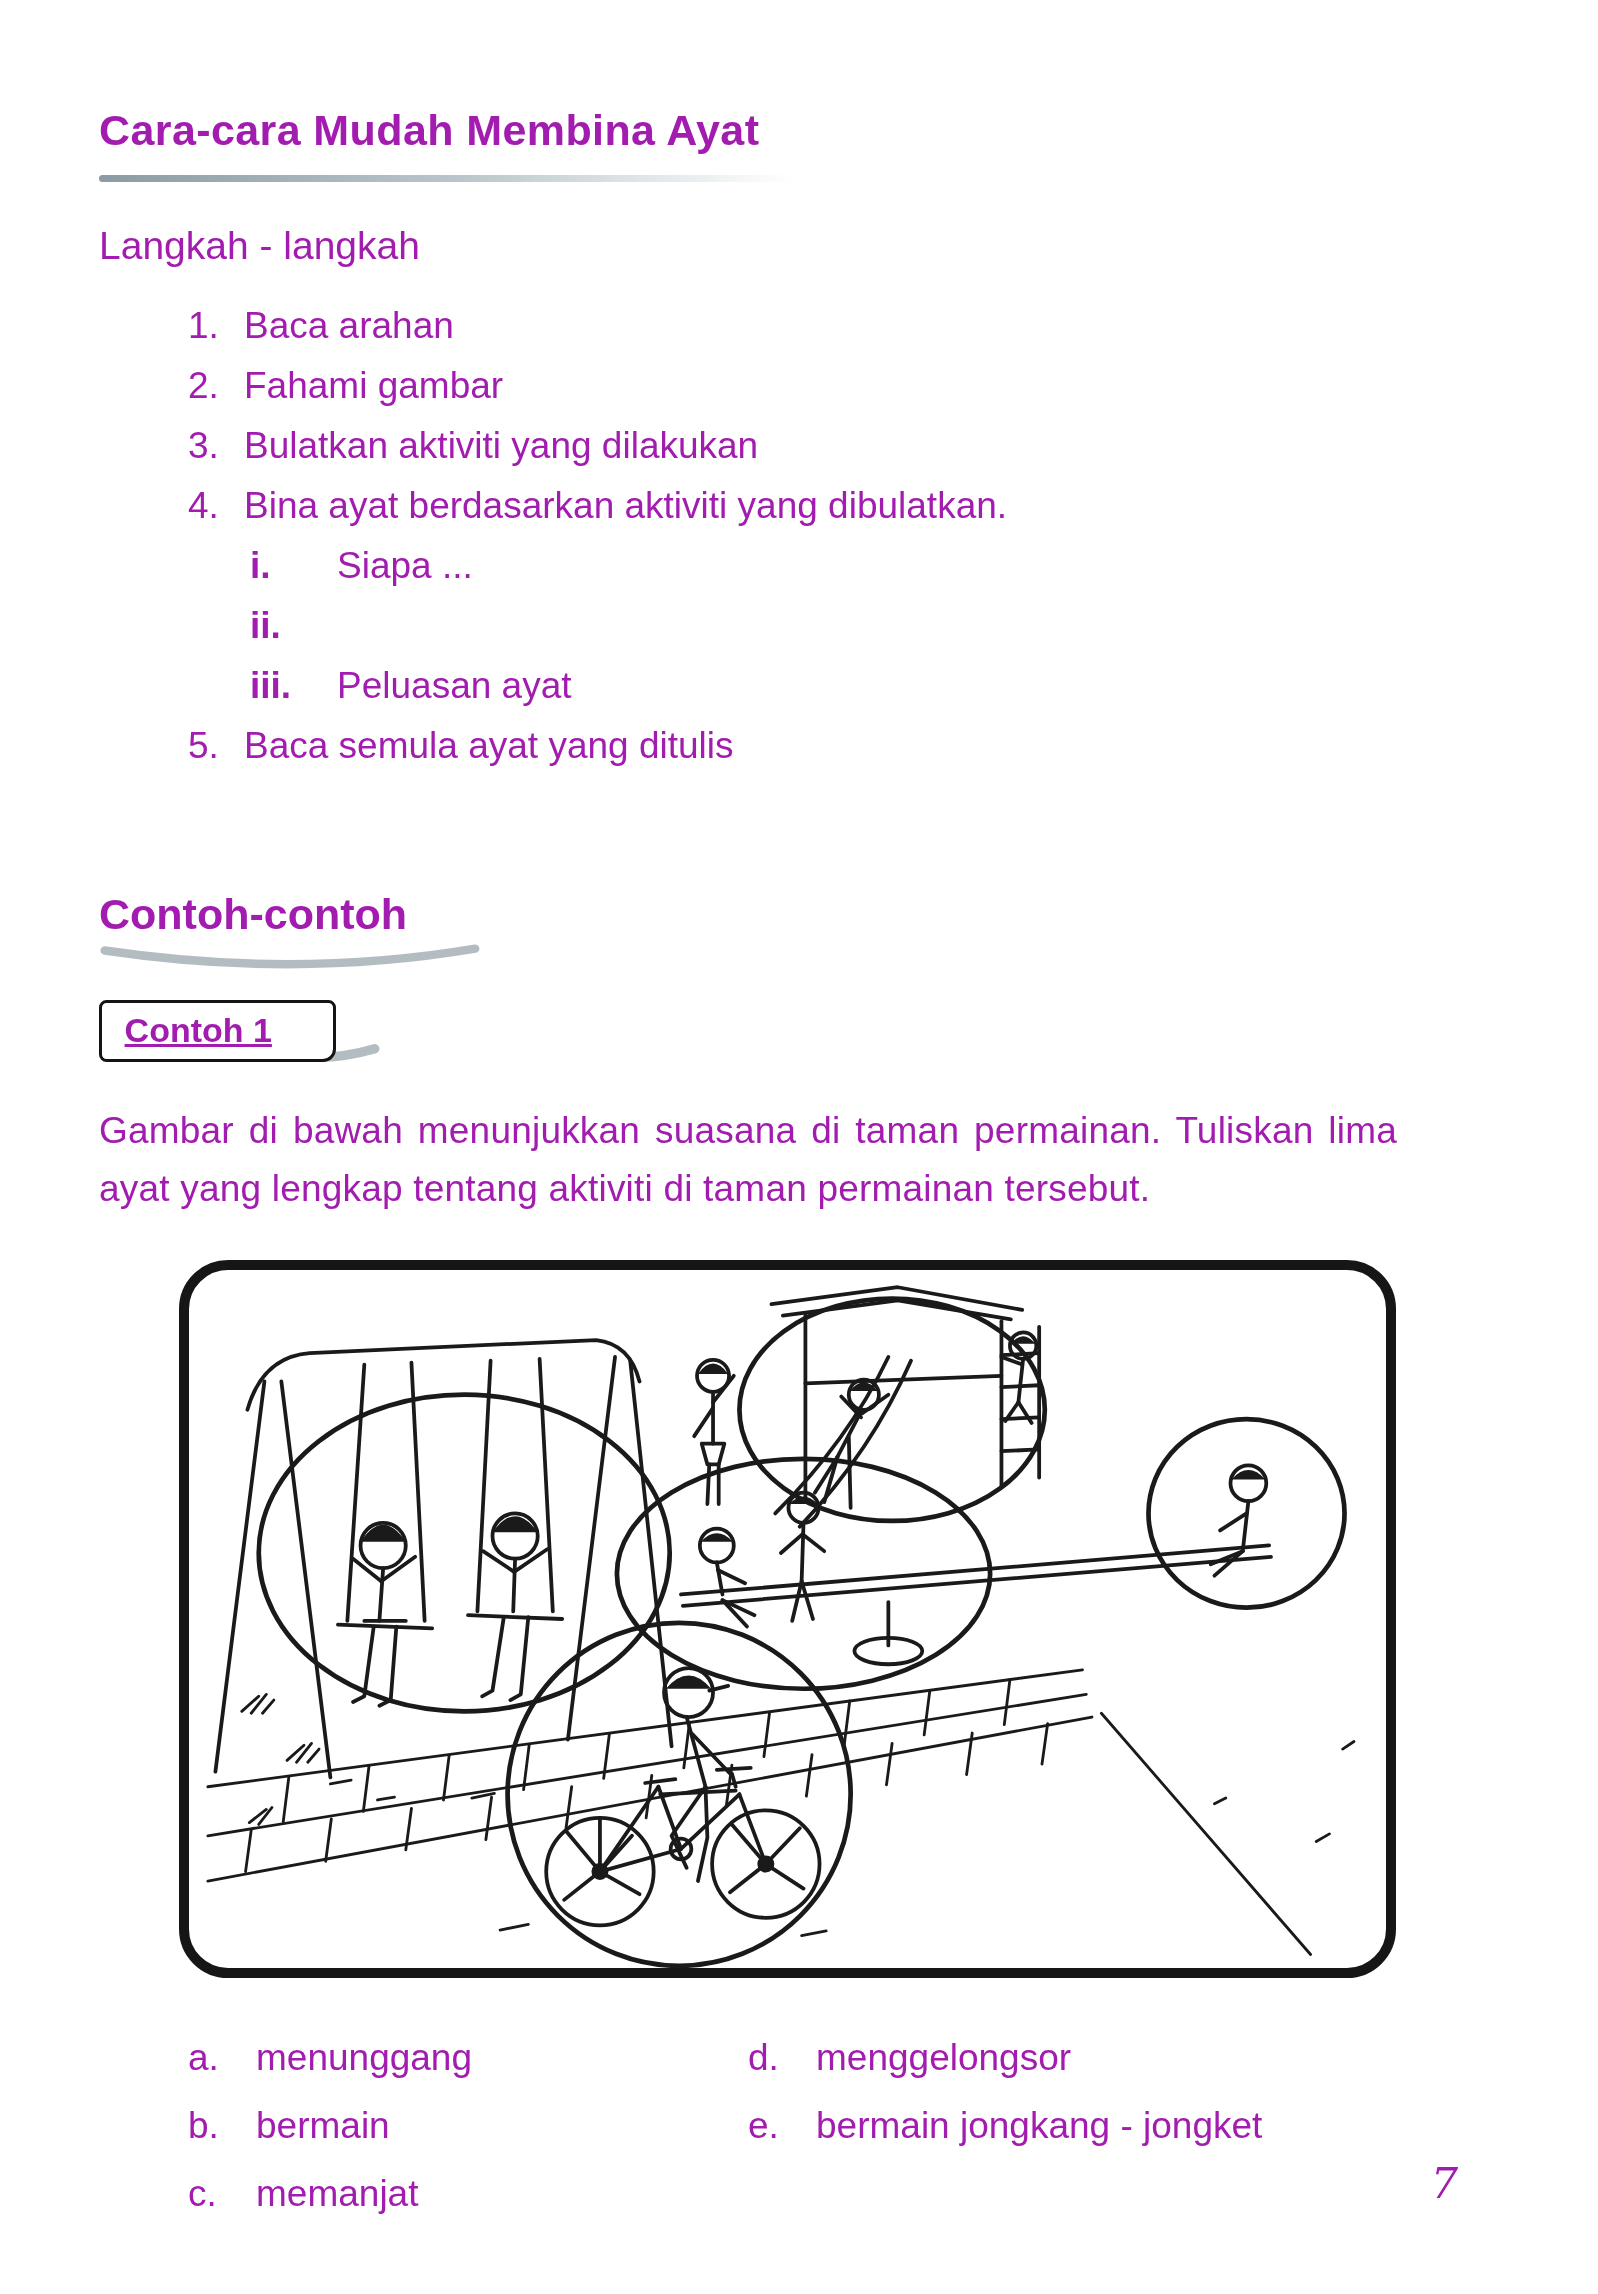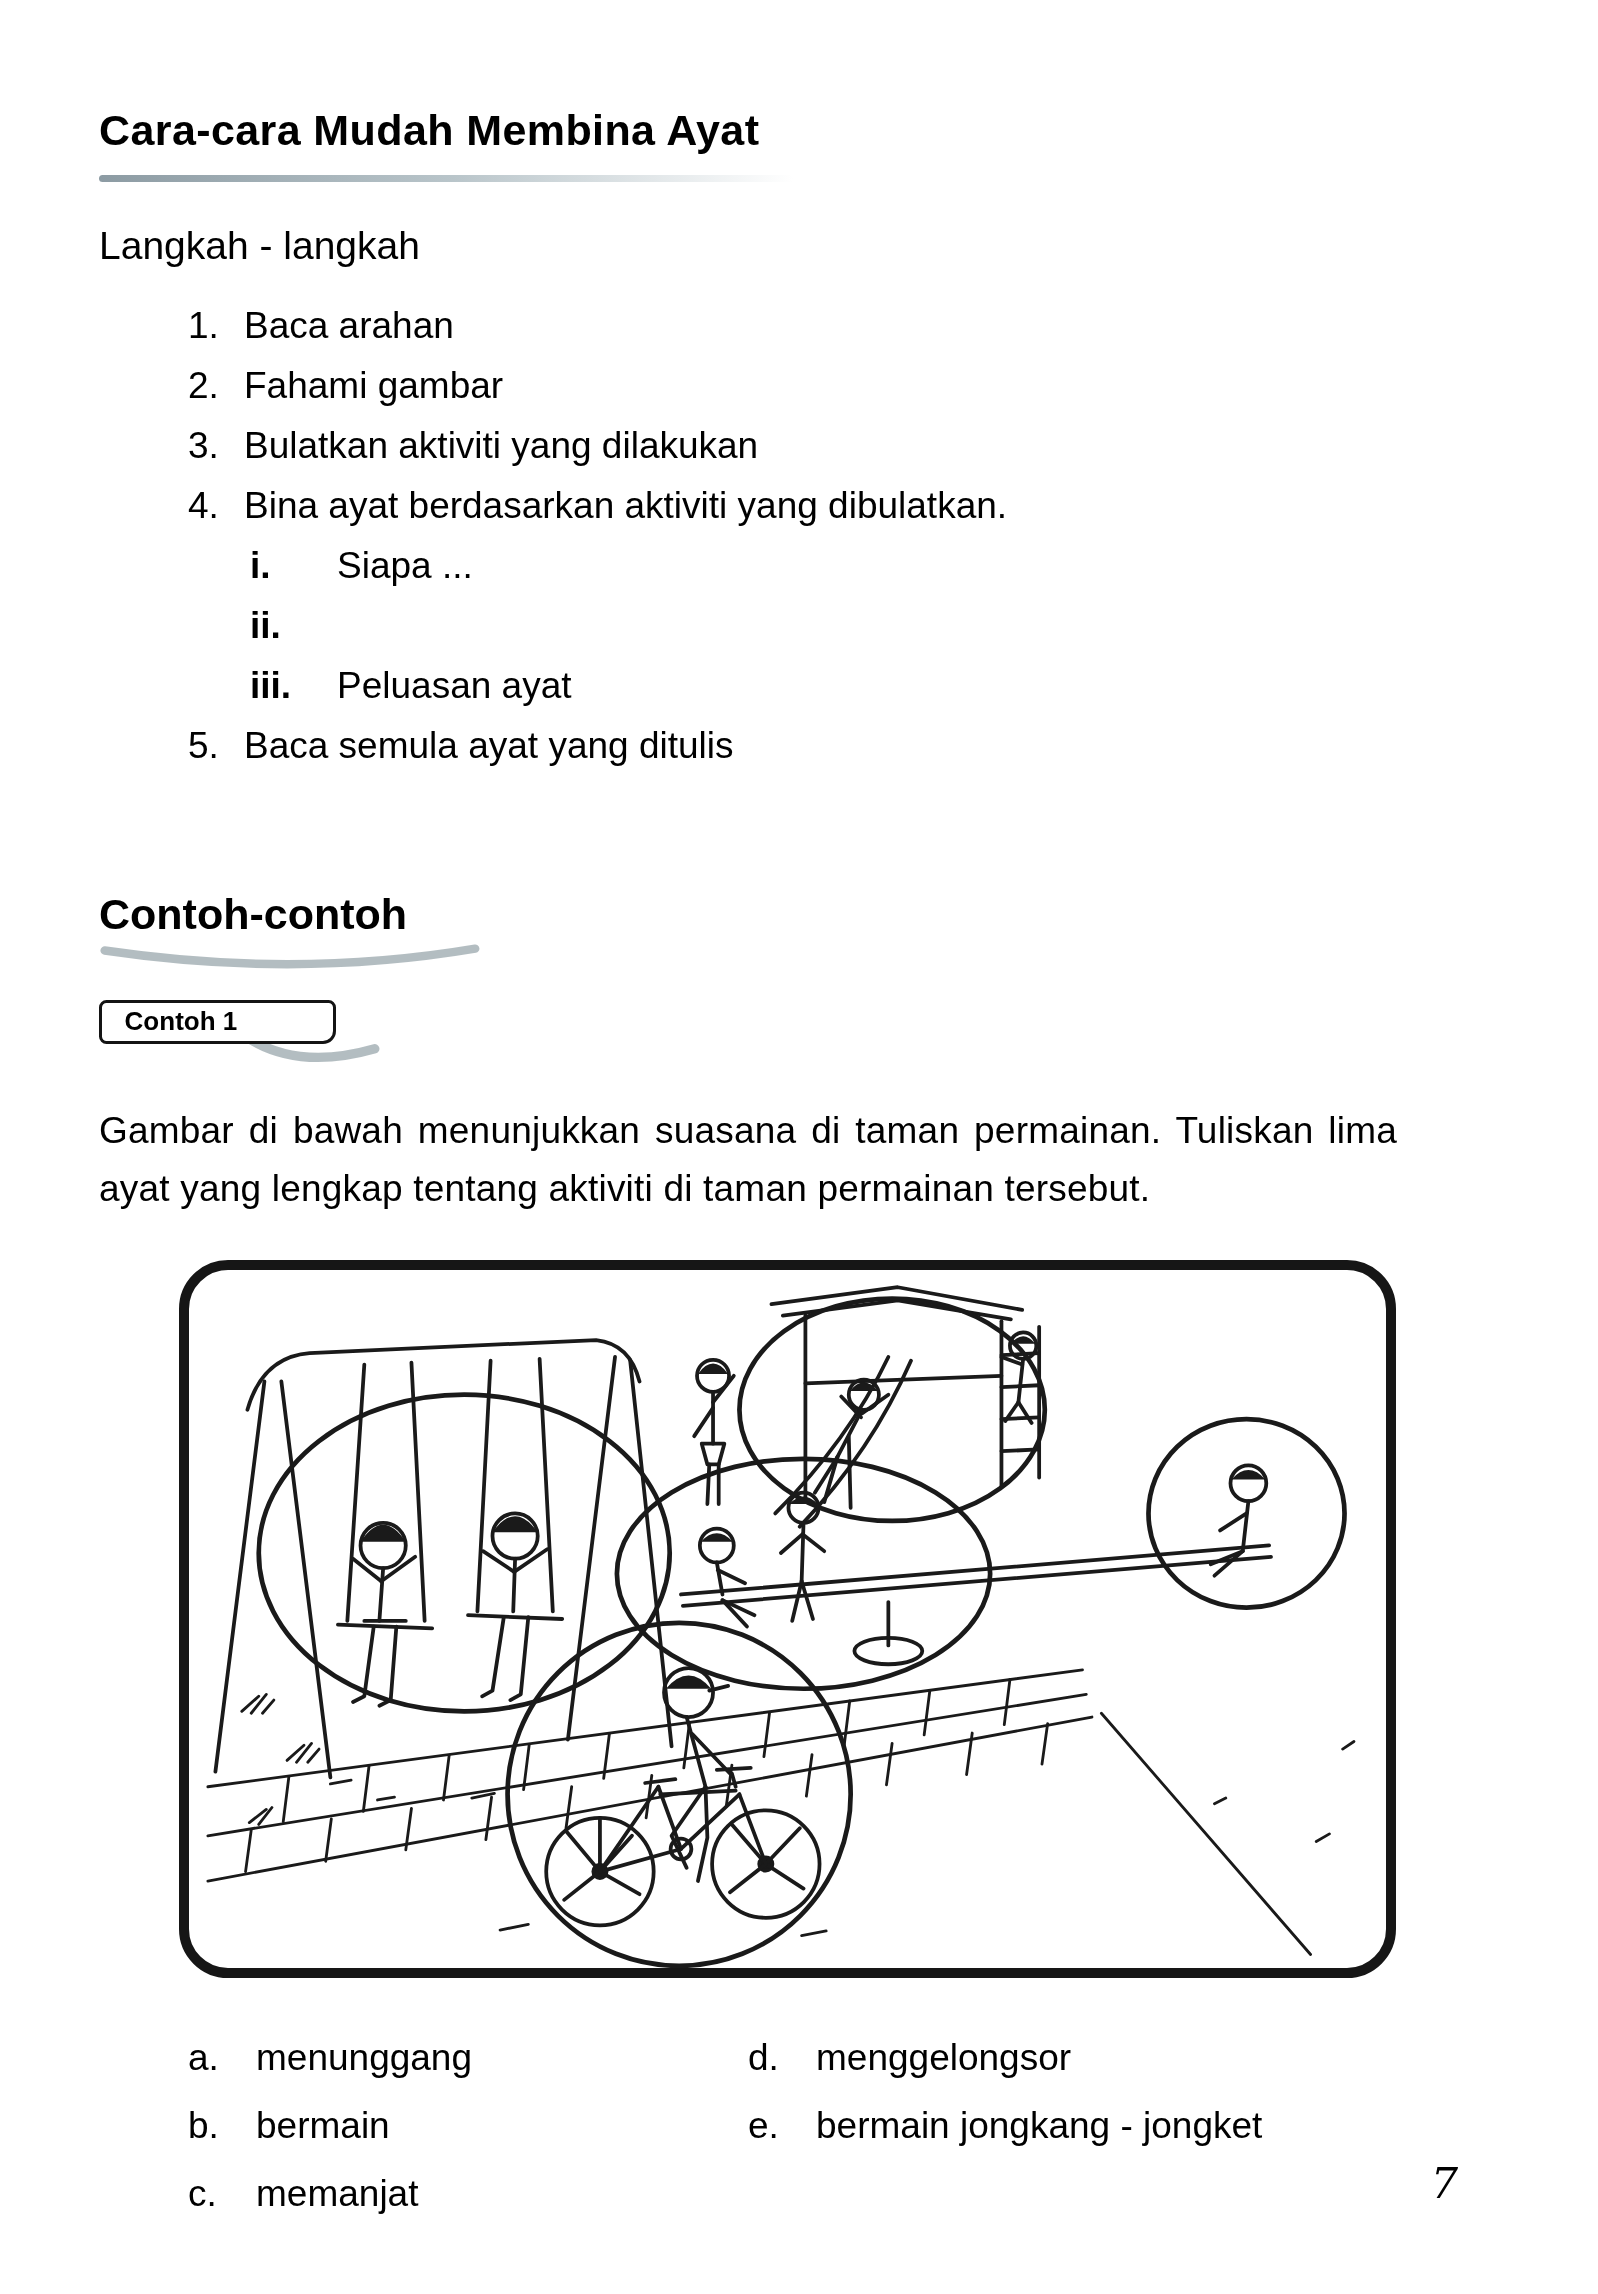--- a/index.html
+++ b/index.html
@@ -1,19 +1,19 @@
 <!DOCTYPE html>
 <html style="font-size:15px"><head>
 <meta charset="utf-8">
 <style>
   html,body{margin:0;padding:0;background:#ffffff;}
   .page{
     position:relative;
     width:1599px;height:2295px;
-    background:#ffffff;color:#000000;
+    background:#ffffff;color:#a21caf;
     font-family:"Liberation Sans","DejaVu Sans",sans-serif;
     overflow:hidden;
   }
   .content{padding:105px 202px 0 99px;}
 
   .title{font-size:43px;font-weight:bold;letter-spacing:0.4px;margin:0;line-height:51px;}
   .title-rule{
     margin-top:19px;width:789px;height:6.6px;border-radius:3.8px;
     background:linear-gradient(90deg,#8c9ba3 0%,#b9c5ca 45%,rgba(255,255,255,0) 88%);
   }
@@ -25,24 +25,24 @@
   .step .num{width:56px;flex:0 0 56px;}
   .step.sub{margin-left:151px;}
   .step.sub .num{width:87px;flex:0 0 87px;font-weight:bold;}
 
   .examples-heading{font-size:43px;font-weight:bold;margin:113px 0 0;line-height:51px;}
   .heading-swoosh{display:block;margin-top:3.8px;}
 
   .contoh-tab-wrap{position:relative;margin-top:24.5px;width:273px;height:62px;}
   .contoh-tab{
     position:absolute;left:0;top:0;
-    width:237px;height:44px;box-sizing:border-box;
+    width:237px;height:62px;box-sizing:border-box;
     border:3.8px solid #141414;border-radius:7.5px 7.5px 13px 7.5px;
     display:flex;align-items:center;padding-left:22.6px;
-    font-size:26px;font-weight:bold;background:#fff;z-index:2;
+    font-size:34px;font-weight:bold;background:#fff;z-index:2;text-decoration:underline;
   }
   .tab-swoosh{position:absolute;left:141px;top:32px;z-index:1;}
 
   .instruction{
     margin:40px 0 0;font-size:37px;line-height:58px;
     text-align:justify;letter-spacing:0.2px;
   }
 
   .figure{
     margin-top:42px;margin-left:80px;

